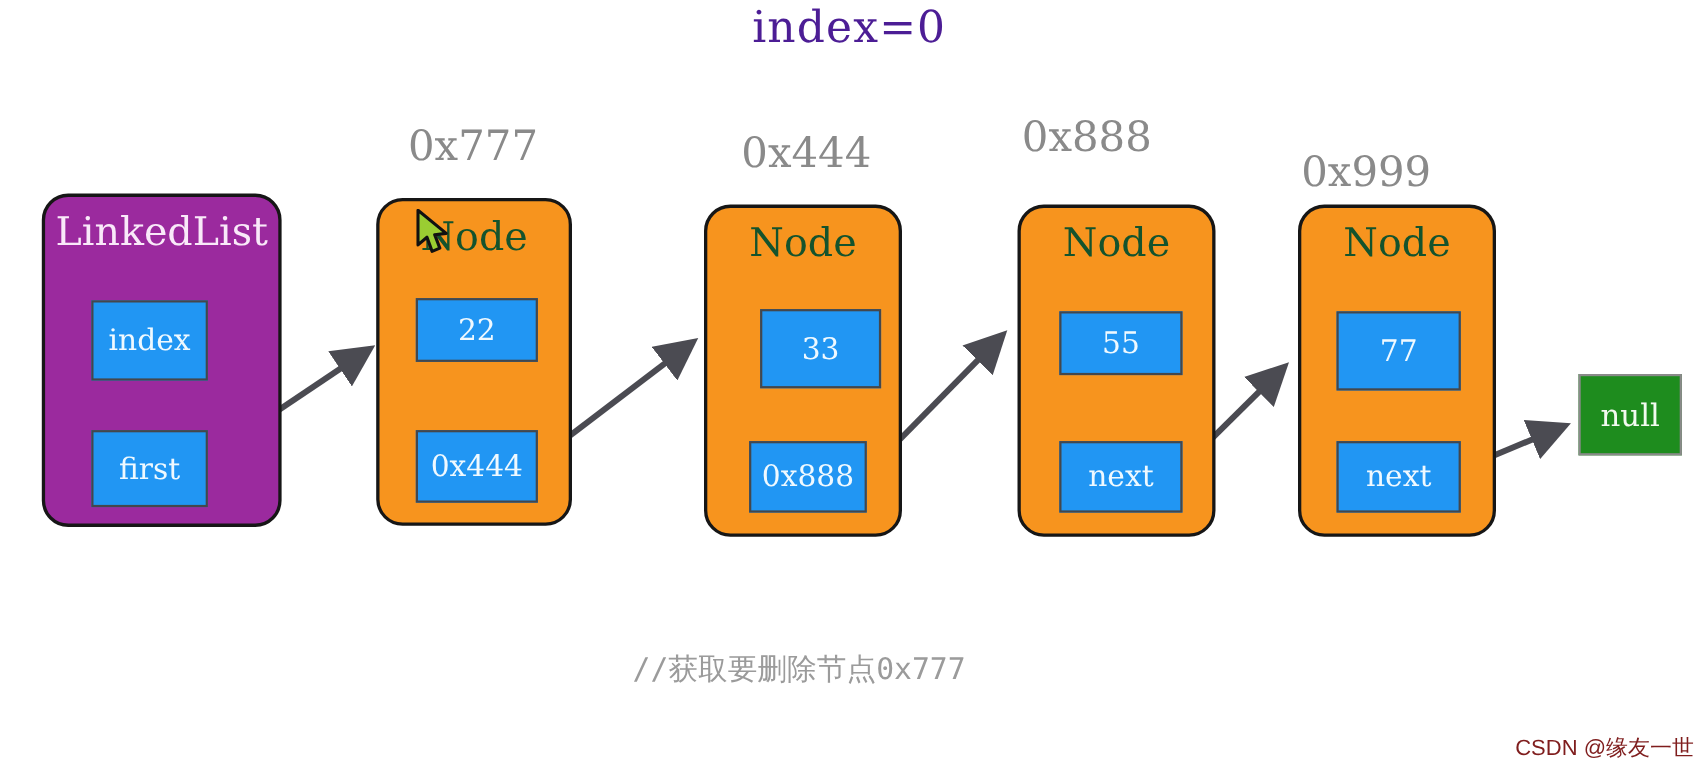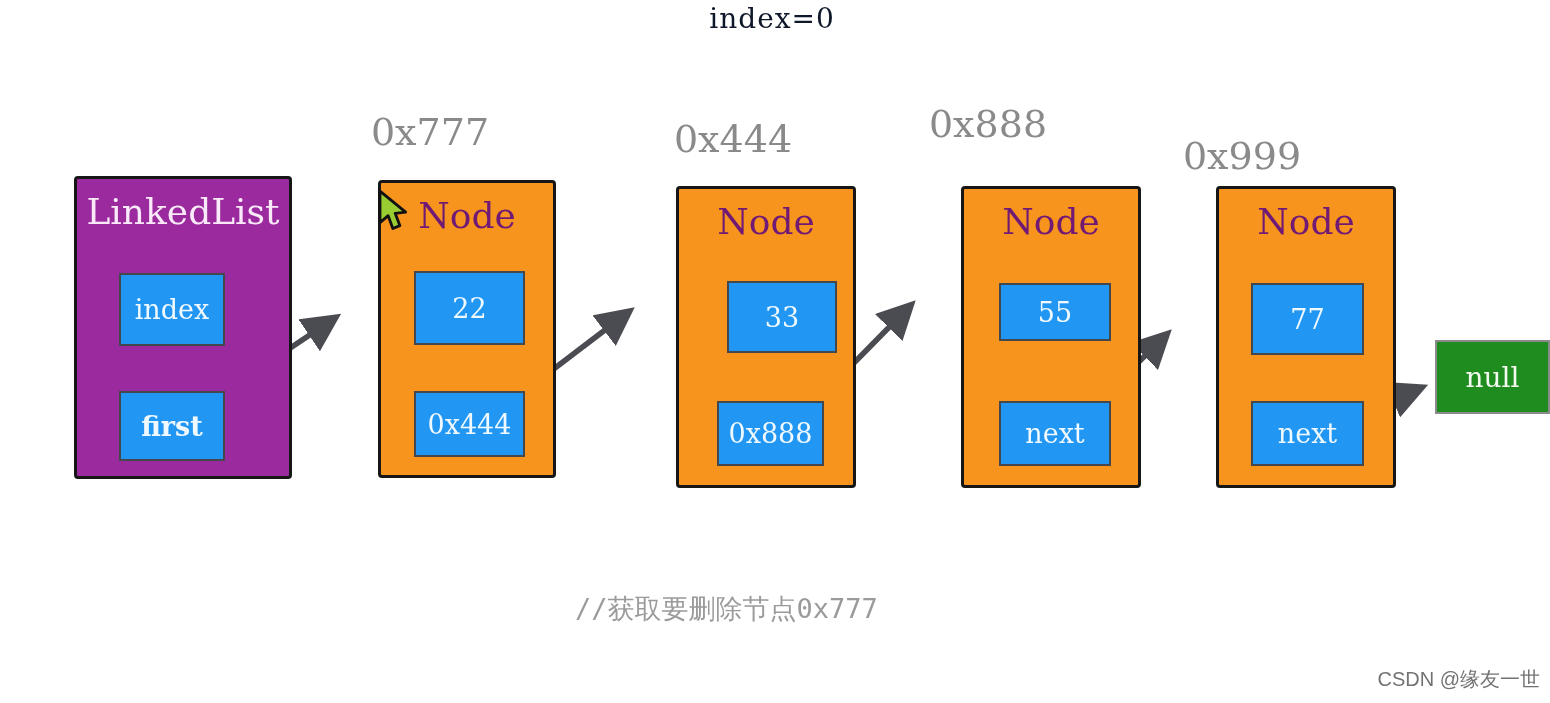--- a/index.html
+++ b/index.html
@@ -16,50 +16,49 @@
   html,body{background:#fff;}
   #stage{
     position:relative;
     width:1550px;height:703px;
     background:#ffffff;
     overflow:hidden;
     font-family:"DejaVu Serif","Liberation Serif",serif;
   }
   .page-title{
     position:absolute;top:2px;left:772px;transform:translateX(-50%);
-    font-size:28px;color:#0f172a;letter-spacing:1px;
+    font-size:40px;color:#4c1d95;letter-spacing:1px;
   }
   .addr{
     position:absolute;transform:translateX(-50%);
     font-size:38px;color:var(--addr-gray);
   }
   .entity{
     position:absolute;
     border:3px solid #161616;
-    border-radius:4px;
-    margin-left:36px;
+    border-radius:24px;
   }
   .entity.purple{background:var(--purple);}
   .entity.orange{background:var(--orange);}
   .entity-title{
     position:absolute;top:12px;left:0;right:0;
     text-align:center;
-    font-size:36px;color:#701a75;
+    font-size:36px;color:#14532d;
   }
   .entity.purple .entity-title{color:#F9E9F9;}
   .field{
     position:absolute;
     background:var(--blue);
     border:2px solid #44474C;
     display:flex;align-items:center;justify-content:center;
     font-size:27px;color:#EFF9FF;
   }
   .nullbox{
     position:absolute;
-    left:1435px;top:340px;width:115px;height:74px;
+    left:1435px;top:340px;width:94px;height:74px;
     background:var(--green);
     border:2px solid #8A8A8A;
     display:flex;align-items:center;justify-content:center;
     font-size:28px;color:#F2FAF0;
   }
   #arrow-layer{
     position:absolute;left:0;top:0;width:1550px;height:703px;
     pointer-events:none;
   }
   #arrow-layer line{stroke:var(--arrow);stroke-width:5.5;}
@@ -70,21 +69,21 @@
   .code-block{
     position:absolute;left:575px;top:514px;
     font-family:"DejaVu Sans Mono","Liberation Mono",monospace;
     font-size:27px;line-height:38px;
     white-space:pre;
   }
   .code-line.comment{color:var(--comment-gray);}
   .watermark{
     position:absolute;right:10px;top:666px;
     font-family:"Liberation Sans","DejaVu Sans",sans-serif;
-    font-size:20px;color:#737373;
+    font-size:20px;color:#7f1d1d;
   }
 </style>
 </head>
 <body>
 
 <div id="stage">
 
   <div class="page-title">index=0</div>
 
   <div class="addr" style="left:430px;top:110px;">0x777</div>
@@ -101,26 +100,26 @@
     <line x1="192" y1="414" x2="332" y2="320" marker-end="url(#ah)"></line>
     <line x1="476" y1="428" x2="626" y2="314" marker-end="url(#ah)"></line>
     <line x1="788" y1="430" x2="908" y2="308" marker-end="url(#ah)"></line>
     <line x1="1072" y1="428" x2="1164" y2="337" marker-end="url(#ah)"></line>
     <line x1="1325" y1="428" x2="1418" y2="389" marker-end="url(#ah)"></line>
   </svg>
 
   <div class="entity purple" style="left:38px;top:176px;width:218px;height:303px;">
     <div class="entity-title">LinkedList</div>
     <div class="field" style="left:42px;top:94px;width:106px;height:73px;">index</div>
-    <div class="field" style="left:42px;top:212px;width:106px;height:70px;font-weight:bold;">first</div>
+    <div class="field" style="left:42px;top:212px;width:106px;height:70px;">first</div>
   </div>
 
   <div class="entity orange" style="left:342px;top:180px;width:178px;height:298px;">
     <div class="entity-title">Node</div>
-    <div class="field" style="left:33px;top:88px;width:111px;height:74px;">22</div>
+    <div class="field" style="left:33px;top:88px;width:111px;height:58px;">22</div>
     <div class="field" style="left:33px;top:208px;width:111px;height:66px;">0x444</div>
   </div>
 
   <div class="entity orange" style="left:640px;top:186px;width:180px;height:302px;">
     <div class="entity-title">Node</div>
     <div class="field" style="left:48px;top:92px;width:110px;height:72px;">33</div>
     <div class="field" style="left:38px;top:212px;width:107px;height:65px;">0x888</div>
   </div>
 
   <div class="entity orange" style="left:925px;top:186px;width:180px;height:302px;">

